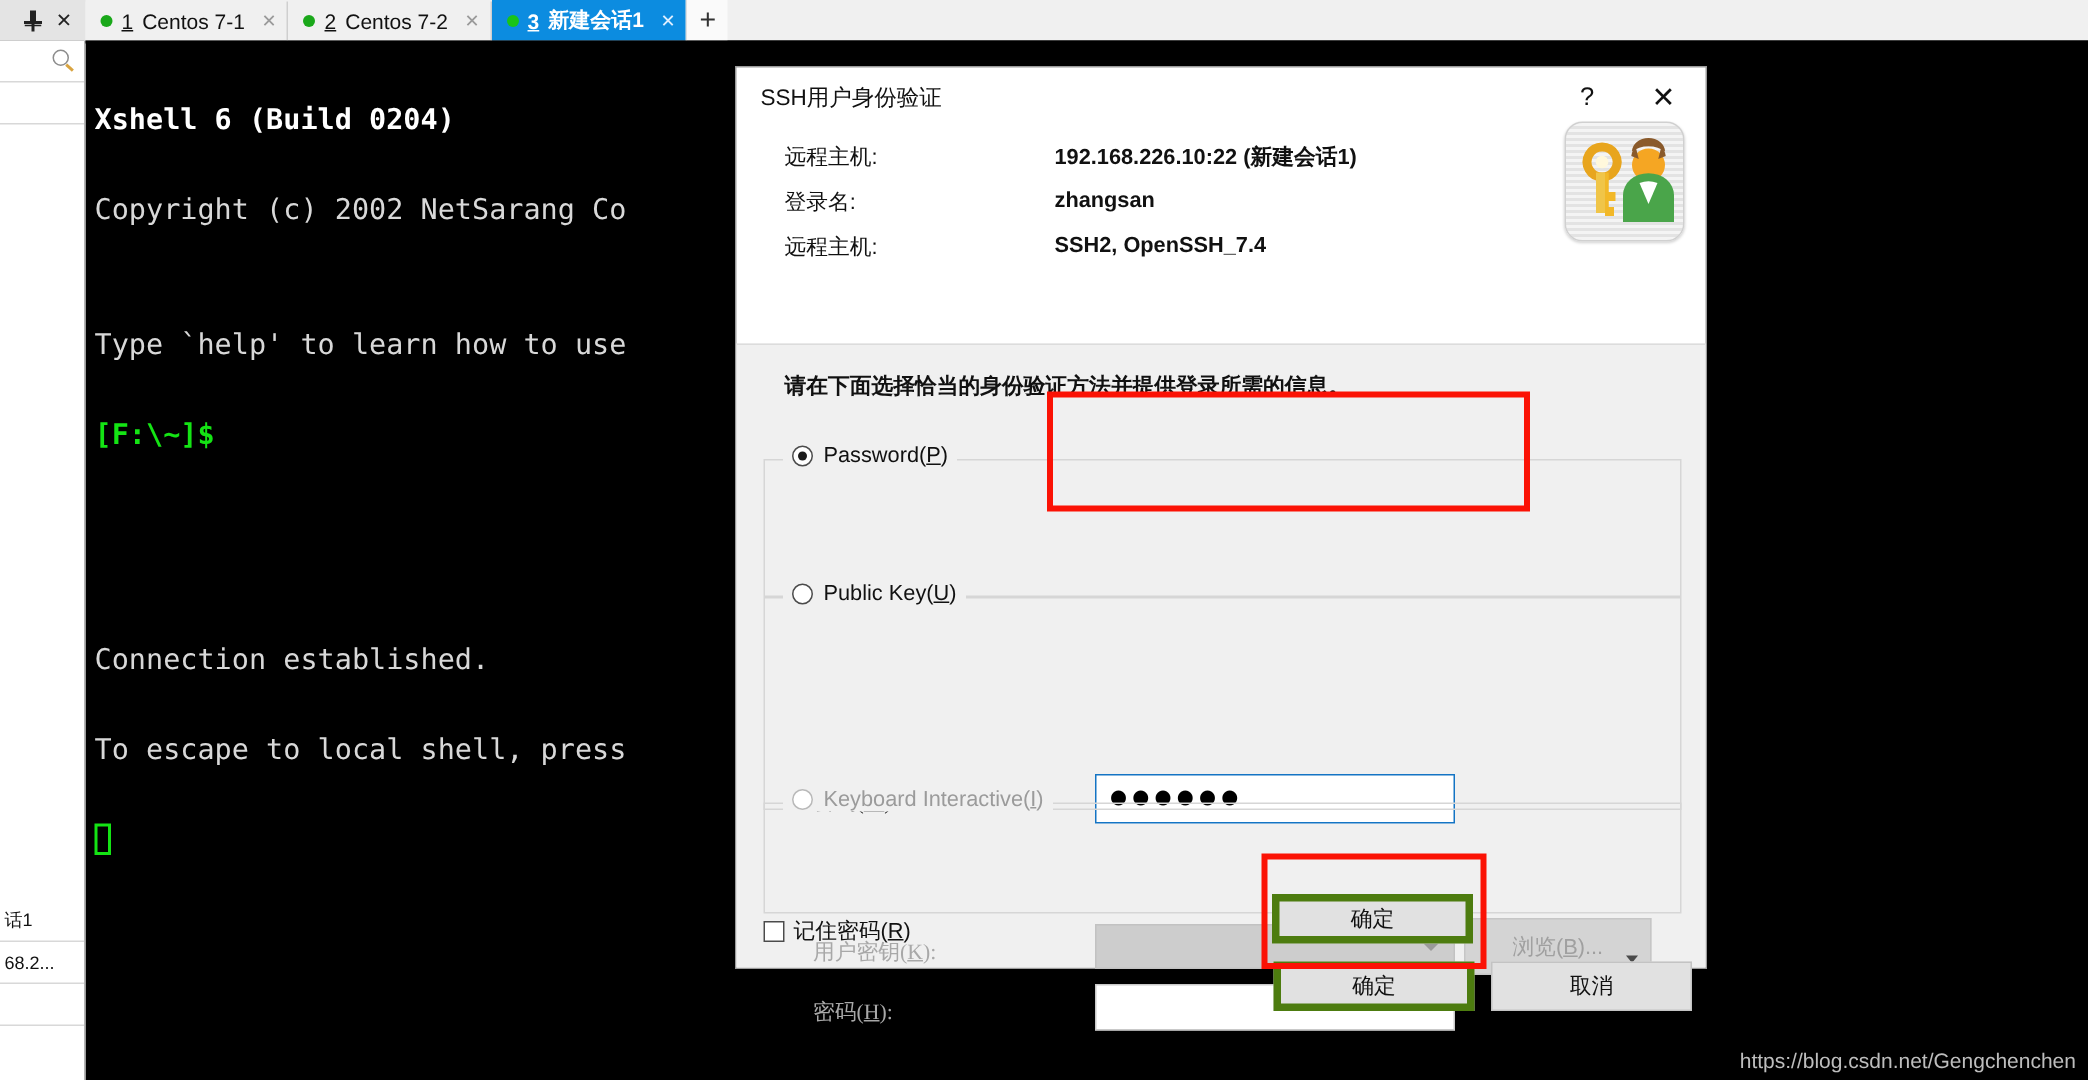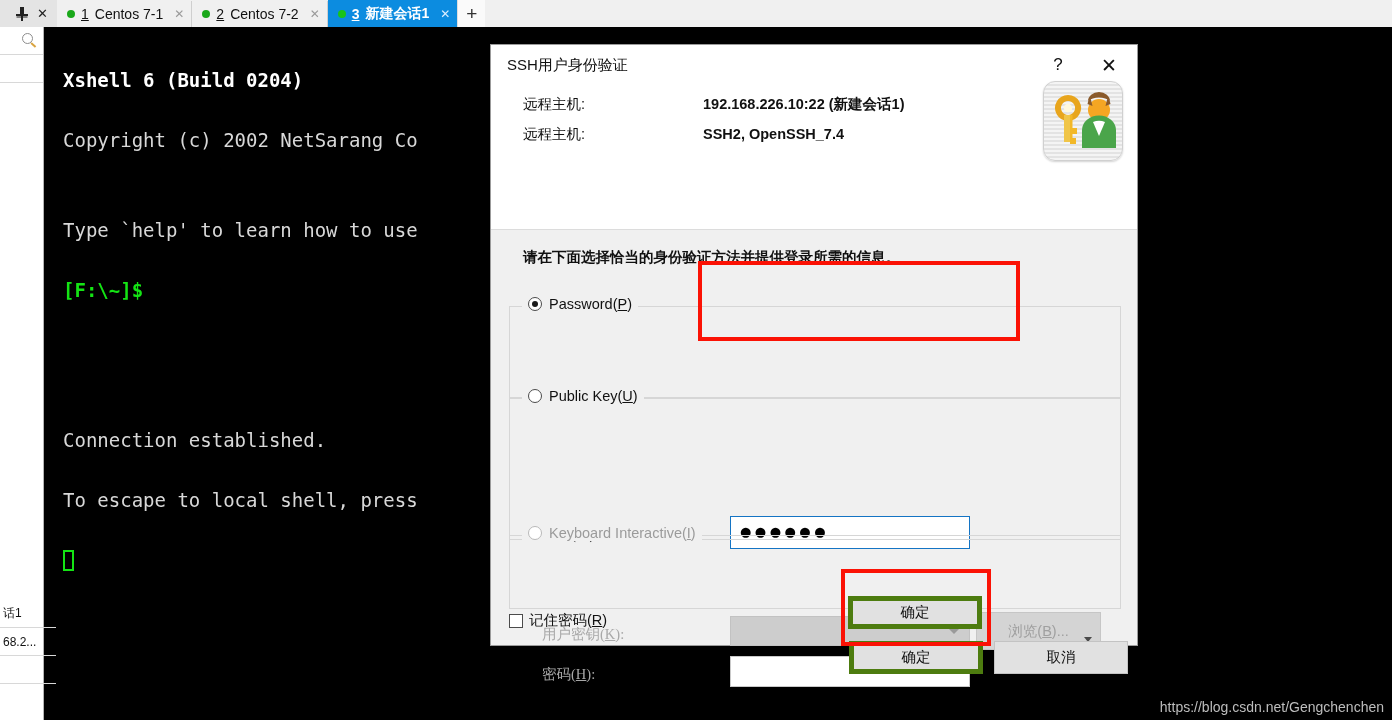--- a/index.html
+++ b/index.html
@@ -35,21 +35,21 @@
   .tab.active{background:#0c8ce0;color:#fff;font-weight:bold;height:27px;border-right:none;}
   .tab.active .closex{color:#dfefff;font-weight:normal;}
   .tab.active .dot{background:#19c419;}
   .newtab{width:27px;height:27px;background:#fafafa;border-left:1px solid #dedede;
           display:flex;align-items:center;justify-content:center;font-size:19px;color:#333;
           font-weight:300;}
 
   .tabstrip-underline{position:absolute;left:57px;top:27px;width:1335px;height:2px;background:#000;}
 
   
-  .sidepanel{position:absolute;left:0;top:27px;width:44px;height:693px;background:#fff;
+  .sidepanel{position:absolute;left:0;top:27px;width:57px;height:693px;background:#fff;
              border-right:1px solid #b4b4b4;box-sizing:border-box;font-size:12px;color:#111;}
   .sp-row{height:28px;border-bottom:1px solid #d8d8d8;display:flex;align-items:center;
           padding-left:3px;box-sizing:border-box;overflow:hidden;white-space:nowrap;}
   .sp-search{justify-content:flex-end;padding-right:6px;}
   .mag{width:15px;height:15px;position:relative;display:inline-block;}
   .mag .ring{position:absolute;left:0;top:0;width:11px;height:11px;border:1.6px solid #8d8d8d;
              border-radius:50%;box-sizing:border-box;}
   .mag .hand{position:absolute;left:9px;top:9px;width:6px;height:2.4px;background:#d9a441;
              transform:rotate(42deg);transform-origin:left center;}
   .sp-bottom{position:absolute;left:0;bottom:36px;width:56px;}
@@ -199,20 +199,24 @@
       <span class="dlg-btn">?</span>
       <span class="dlg-btn close">✕</span>
     </div>
 
     <div class="dlg-info">
       <div class="inforow">
         <span class="lab">远程主机:</span>
         <span class="val">192.168.226.10:22 (新建会话1)</span>
       </div>
       <div class="inforow">
+        <span class="lab">登录名:</span>
+        <span class="val">zhangsan</span>
+      </div>
+      <div class="inforow">
         <span class="lab">远程主机:</span>
         <span class="val">SSH2, OpenSSH_7.4</span>
       </div>
 
       <div class="keyicon">
         <svg width="78" height="78" viewBox="0 0 78 78">
           <g>
             <path d="M24 16 a10 10 0 1 0 0.1 0 z" fill="none" stroke="#e8a51d" stroke-width="6"></path>
             <circle cx="24" cy="26" r="4.2" fill="#fff8dc"></circle>
             <path d="M26 33 L26 62 L32 62 L32 56 L28.5 56 L28.5 52 L33 52 L33 46 L28.5 46 L28.5 33 Z" fill="#f2b828"></path>

